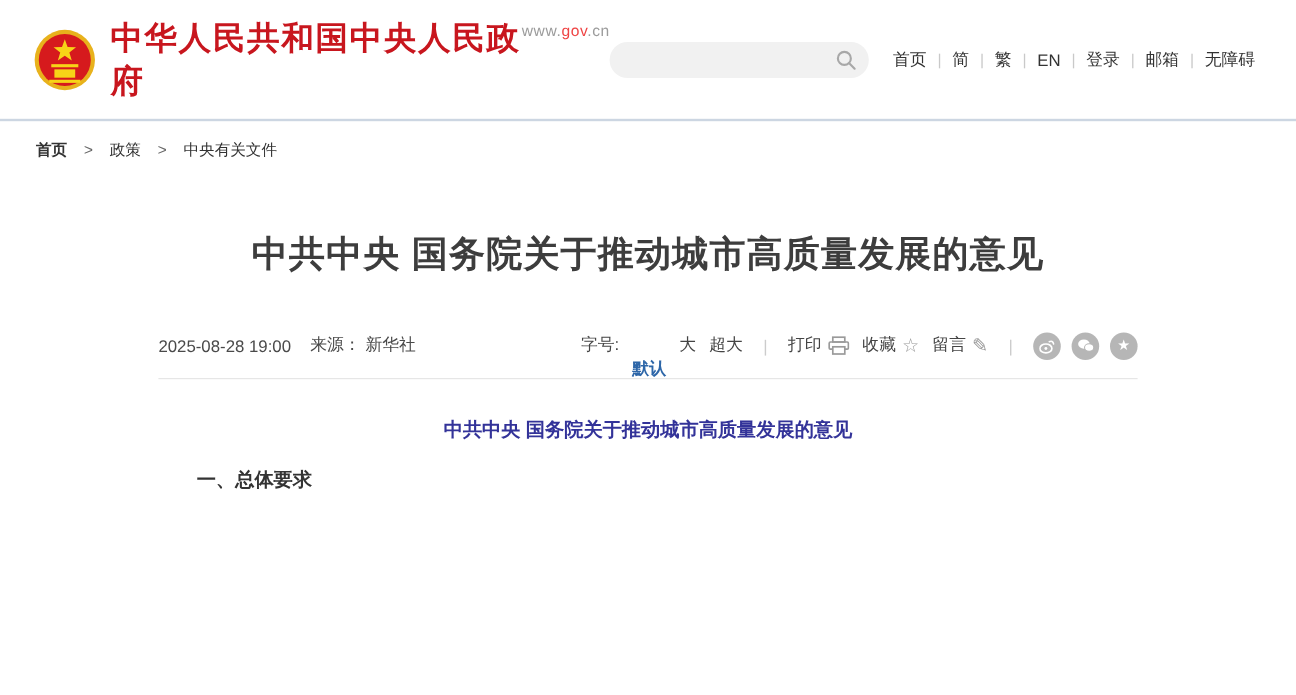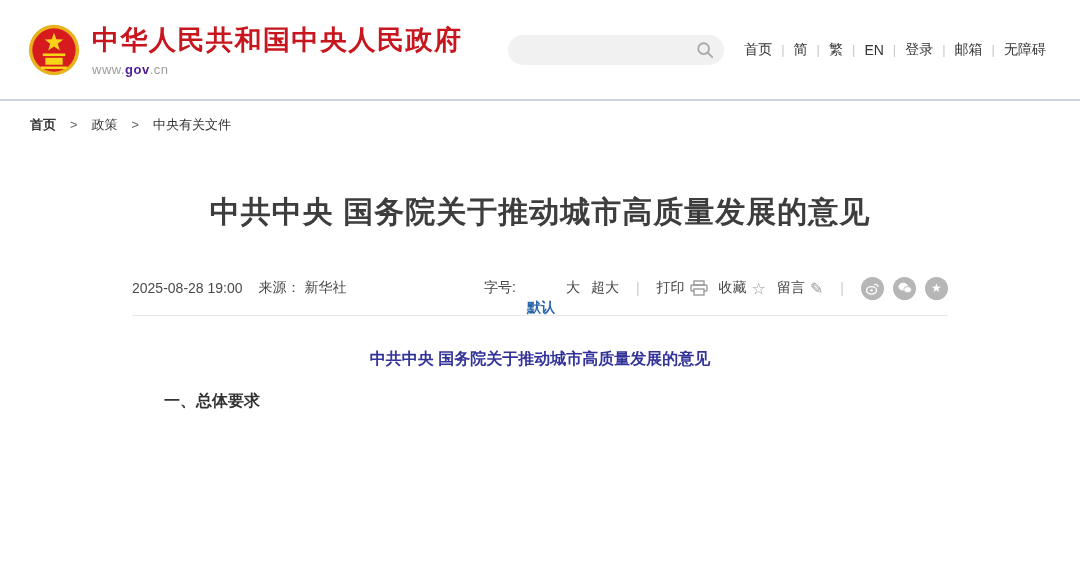--- a/index.html
+++ b/index.html
@@ -4,24 +4,24 @@
 <style>
   * { margin: 0; padding: 0; box-sizing: border-box; }
   html, body { width: 1080px; height: 579px; overflow: hidden; background: #fff;
     font-family: "Liberation Sans", "DejaVu Sans", sans-serif; }
 
   
   .header { height: 101px; display: flex; align-items: center;
     padding: 0 30px 0 28px; background: #fff; border-bottom: 2px solid #ccd6e2; }
   .brand { display: flex; align-items: center; gap: 12px; }
   .emblem { width: 52px; height: 52px; flex: 0 0 auto; }
-  .brand-text { display: flex; flex-direction: column; }
+  .brand-text { display: flex; flex-direction: row; }
   .site-title { font-size: 27px; font-weight: bold; color: #c8161e; letter-spacing: 1.5px; }
   .site-url { font-size: 13px; color: #9c9c9c; margin-top: 4px; letter-spacing: .5px; }
-  .site-url .gov { color: #4c1d95; font-weight: bold; }
+  .site-url .gov { color: #ef4444; font-weight: normal; }
 
   .header-right { margin-left: auto; display: flex; align-items: center; gap: 16px; }
   .search { position: relative; width: 216px; height: 30px; background: #f1f1f1;
     border-radius: 15px; }
   .search input { position: absolute; left: 14px; top: 0; width: 165px; height: 30px;
     border: none; background: transparent; outline: none; font-size: 13px; color: #555; }
   .search .mag { position: absolute; right: 10px; top: 6px; width: 18px; height: 18px; cursor: pointer; }
   .topnav { display: flex; align-items: center; font-size: 14px; color: #333; }
   .topnav a { color: #333; text-decoration: none; cursor: pointer; padding: 0 4px; white-space: nowrap; }
   .topnav .sep { color: #c9c9c9; padding: 0 5px; font-size: 13px; }

